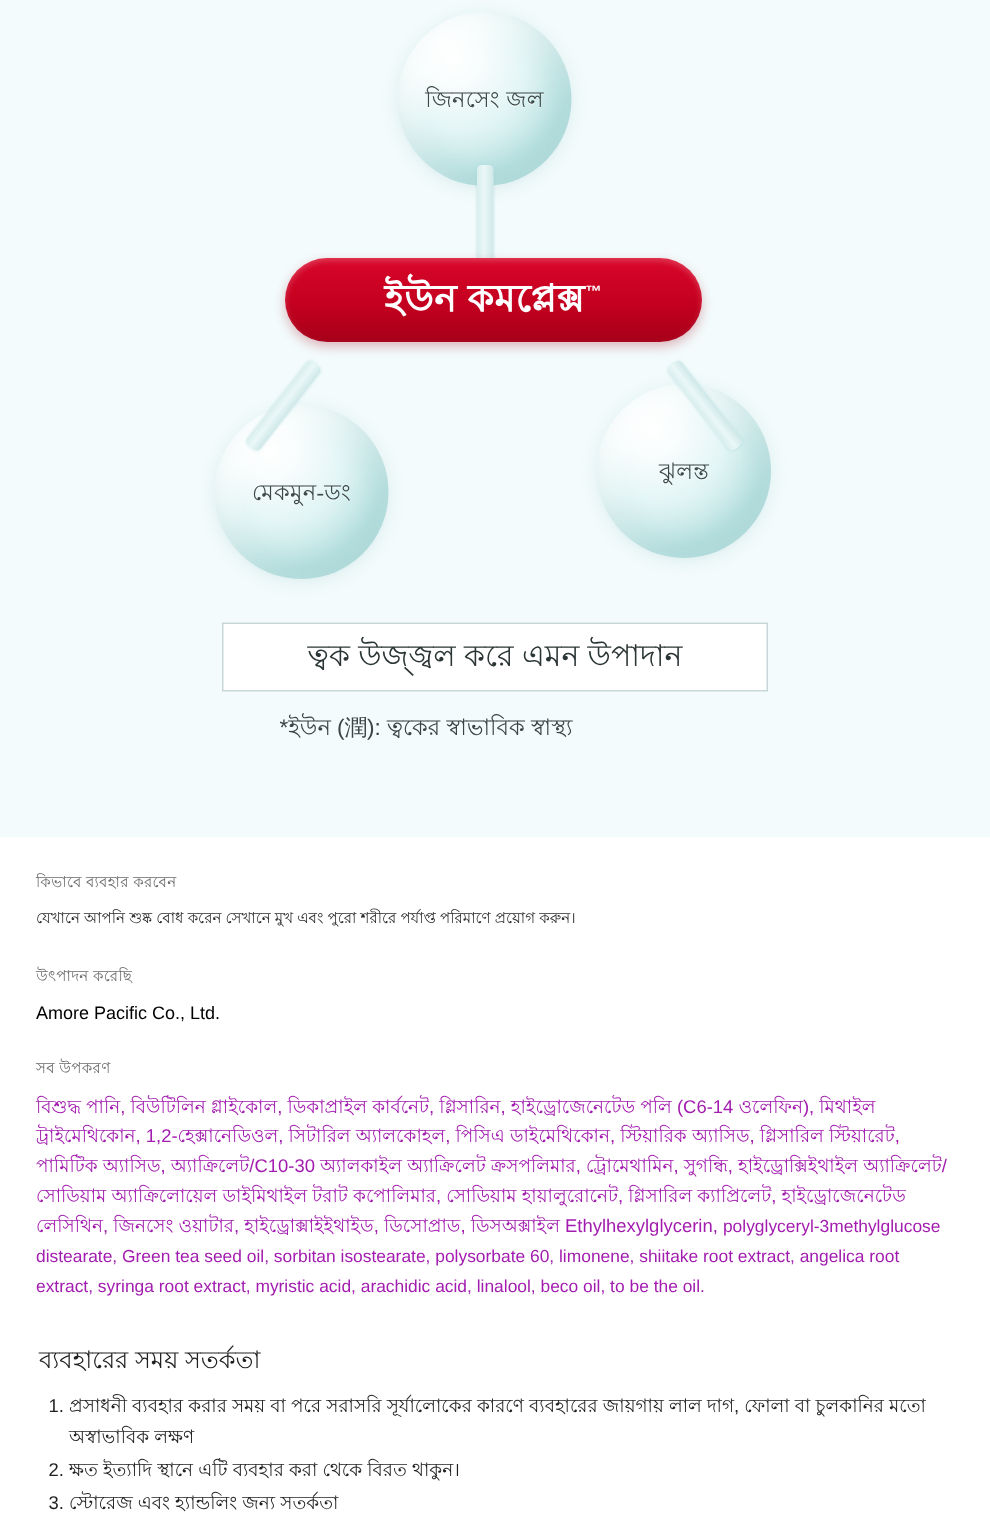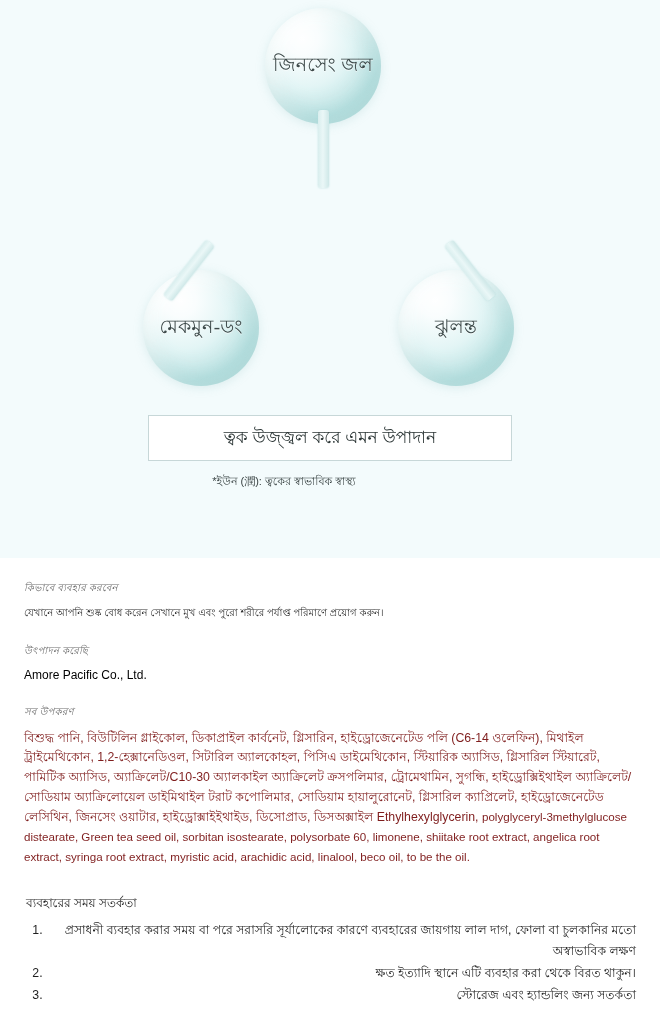--- a/index.html
+++ b/index.html
@@ -31,35 +31,35 @@
     background:
       radial-gradient(circle at 32% 26%, rgba(255,255,255,0.95) 0%, rgba(255,255,255,0.55) 14%, rgba(222,243,243,0.75) 42%, rgba(188,228,228,0.9) 70%, rgba(205,236,235,0.85) 100%);
     box-shadow: inset -8px -10px 22px rgba(140,195,195,0.45),
                 inset 8px 10px 18px rgba(255,255,255,0.85),
                 0 2px 10px rgba(150,200,200,0.25);
     display: flex;
     align-items: center;
     justify-content: center;
     text-align: center;
     color: #3d4a4a;
-    font-size: 19px;
+    font-size: 15px;
     letter-spacing: .2px;
   }
   .bubble .btxt { position: relative; z-index: 3; text-shadow: 0 1px 0 rgba(255,255,255,.6); }
 
   .bubble-top {
     left: 265px; top: 8px;
     width: 116px; height: 116px;
   }
   .bubble-left {
     left: 143px; top: 270px;
     width: 116px; height: 116px; font-family: Liberation Serif, serif;
   }
   .bubble-right {
-    left: 398px; top: 270px;
+    left: 398px; top: 256px;
     width: 116px; height: 116px;
   }
 
   
   .stem {
     position: absolute;
     background: linear-gradient(90deg, #d9eeee 0%, #eaf7f7 45%, #cfe8e8 100%);
     box-shadow: 0 0 2px rgba(170,215,215,.7);
     z-index: 1;
   }
@@ -111,83 +111,82 @@
   .caption-box {
     position: absolute;
     left: 148px; top: 415px;
     width: 362px; height: 44px;
     border: 1px solid #c7d7d8;
     background: #ffffff;
     display: flex;
     align-items: center;
     justify-content: center;
     color: #2b3535;
-    font-size: 17px;
+    font-size: 20px;
   }
 
   .footnote {
     position: absolute;
     left: 0; top: 473px;
     width: 568px;
     text-align: center;
-    font-size: 11px;
+    font-size: 15px;
     color: #3a4444;
   }
 
   
   .body-wrap {
     position: absolute;
     left: 0; top: 558px;
     width: 660px;
     padding: 22px 24px 0 24px;
     box-sizing: border-box;
   }
 
   .sec-head {
     font-size: 10px;
     color: #6b6b6b;
     margin: 0 0 8px 0;
     letter-spacing: .2px;
-    font-style: italic;
   }
   .sec-body {
     font-size: 10px;
     color: #2c2c2c;
     line-height: 1.55;
     margin: 0 0 22px 0;
   }
   .brand-line {
     font-size: 12px;
     color: #000000;
     margin: 0 0 22px 0;
   }
   .ingredients {
     font-size: 12.3px;
-    color: #7f1d1d;
+    color: #a21caf;
     line-height: 1.62;
     margin: 0 0 26px 0;
     text-align: left;
   }
   .ingredients .latin {
     font-size: 11.6px;
   }
 
   .warn-title {
-    font-size: 12px;
+    font-size: 16px;
     color: #1f1f1f;
     margin: 0 0 6px 2px;
   }
   ol.warn-list {
     margin: 0;
     padding-left: 22px;
     font-size: 12.3px;
     line-height: 1.72;
     color: #1f1f1f;
   }
-  ol.warn-list > li { margin-bottom: 1px; text-align: right; }
+  ol.warn-list > li { margin-bottom: 1px; }
   .cont-line {
     display: block;
     padding-left: 14px;
   }
 </style>
 </head>
 <body>
 
 <div class="diagram-panel">
 
@@ -200,20 +199,23 @@
   </div>
 
   <div class="bubble bubble-left">
     <span class="btxt">মেকমুন-ডং</span>
   </div>
 
   <div class="bubble bubble-right">
     <span class="btxt">ঝুলন্ত</span>
   </div>
 
+  <div class="complex-badge">
+    <span class="ctxt"><span>ইউন কমপ্লেক্স</span><span class="tm">™</span></span>
+  </div>
 
   <div class="caption-box">
     <span>ত্বক উজ্জ্বল করে এমন উপাদান</span>
   </div>
 
   <div class="footnote">*ইউন (潤): ত্বকের স্বাভাবিক স্বাস্থ্য</div>
 </div>
 
 <div class="body-wrap">
 

